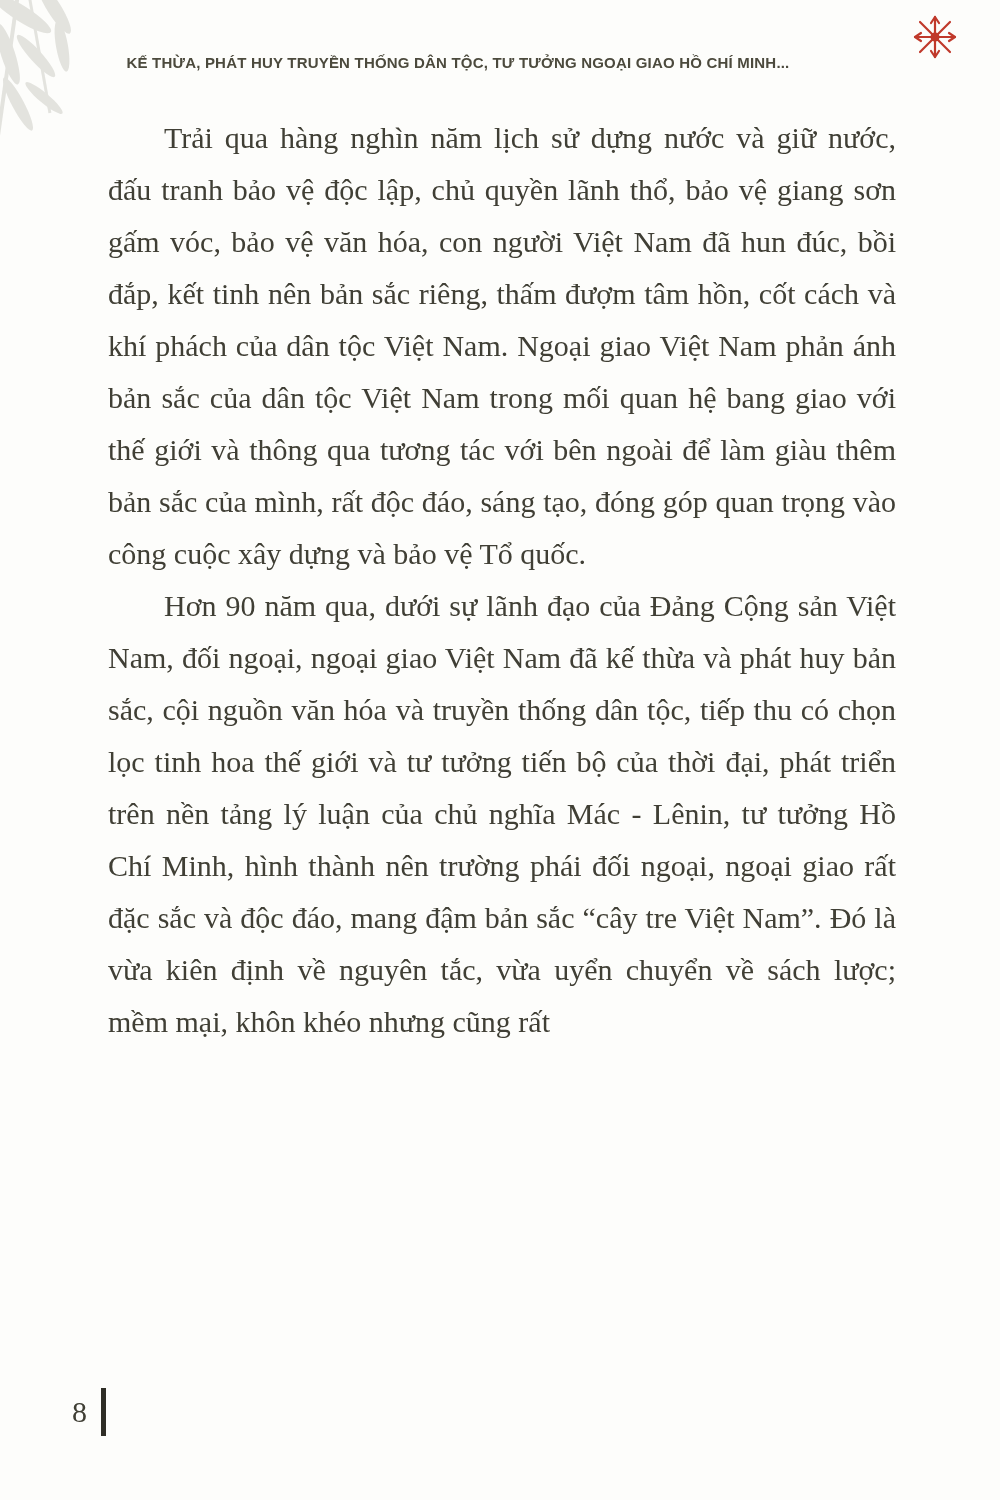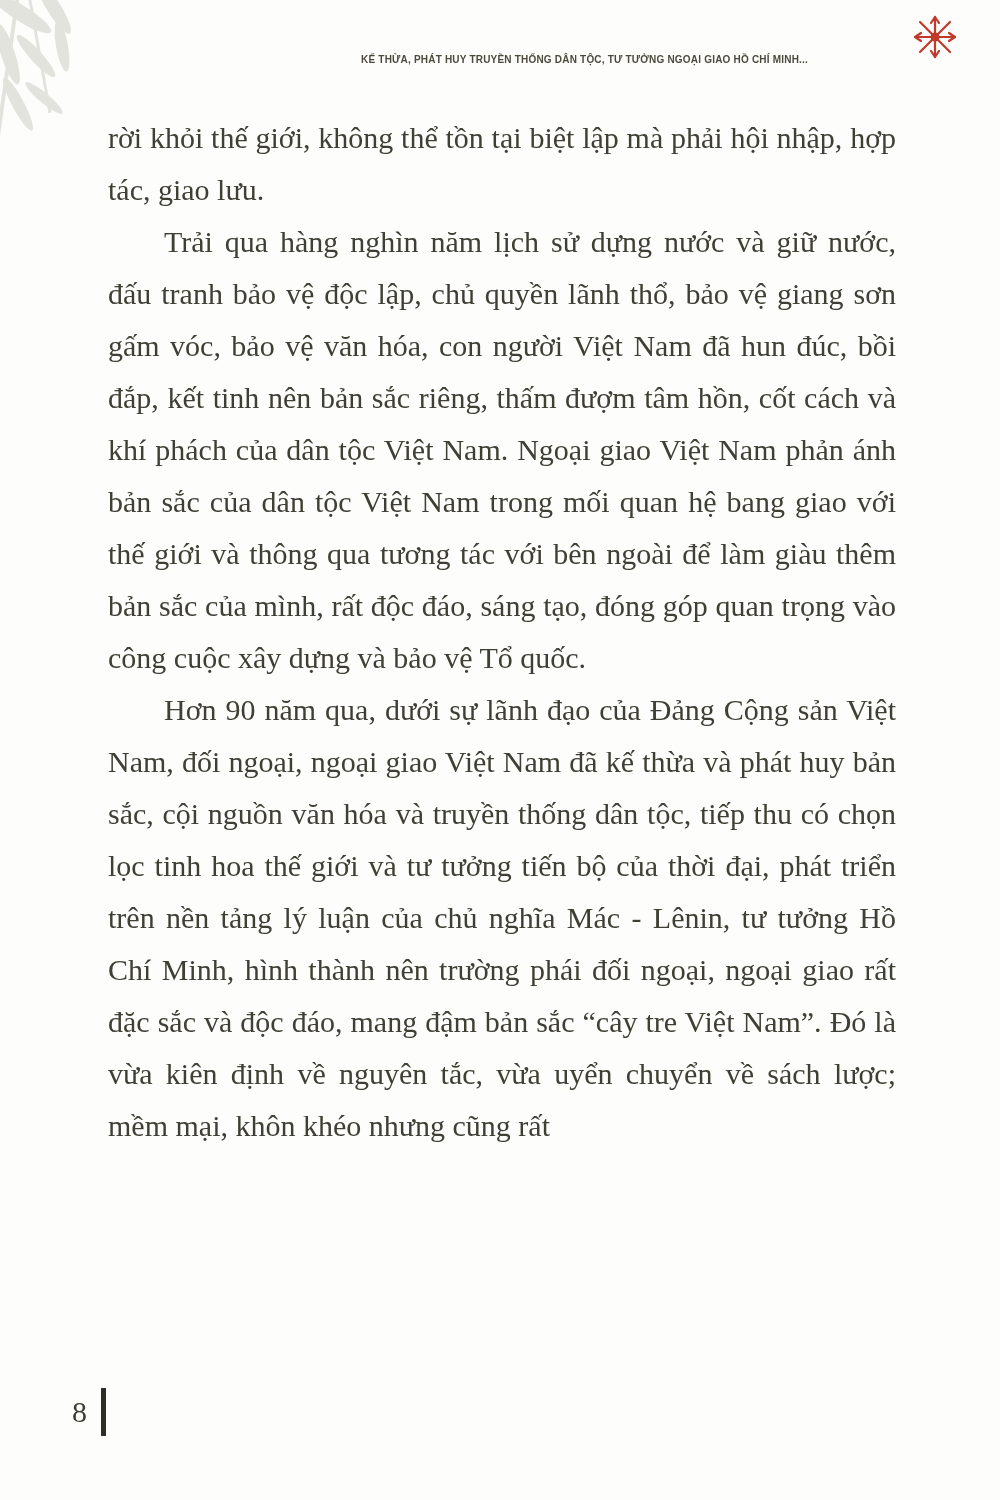--- a/index.html
+++ b/index.html
@@ -38,24 +38,24 @@
   }
 
   
   .running-head {
     position: absolute;
     top: 54px;
     left: 108px;
     width: 700px;
     font-family: "Liberation Sans", "DejaVu Sans", sans-serif;
     font-weight: 700;
-    font-size: 10px;
+    font-size: 15px;
     letter-spacing: 0.2px;
     color: #4c4a3d;
-    text-align: right;
+    text-align: center;
     white-space: nowrap;
   }
 
   
   .body-text {
     position: absolute;
     top: 112px;
     left: 108px;
     width: 788px;
     font-size: 30px;
@@ -124,21 +124,20 @@
         <path d="M3 23 L9 19 M3 23 L9 27"></path>
         <path d="M43 23 L37 19 M43 23 L37 27"></path>
         <circle cx="23" cy="23" r="4.5" fill="#c0392b" stroke="none"></circle>
       </g>
     </svg>
   </div>
 
   <div class="running-head">KẾ THỪA, PHÁT HUY TRUYỀN THỐNG DÂN TỘC, TƯ TƯỞNG NGOẠI GIAO HỒ CHÍ MINH...</div>
 
   <div class="body-text">
-    <p class="cont">rời khỏi thế giới, không thể tồn tại biệt lập mà phải hội nhập, hợp tác, giao lưu.</p>
     <p>Trải qua hàng nghìn năm lịch sử dựng nước và giữ nước, đấu tranh bảo vệ độc lập, chủ quyền lãnh thổ, bảo vệ giang sơn gấm vóc, bảo vệ văn hóa, con người Việt Nam đã hun đúc, bồi đắp, kết tinh nên bản sắc riêng, thấm đượm tâm hồn, cốt cách và khí phách của dân tộc Việt Nam. Ngoại giao Việt Nam phản ánh bản sắc của dân tộc Việt Nam trong mối quan hệ bang giao với thế giới và thông qua tương tác với bên ngoài để làm giàu thêm bản sắc của mình, rất độc đáo, sáng tạo, đóng góp quan trọng vào công cuộc xây dựng và bảo vệ Tổ quốc.</p>
     <p>Hơn 90 năm qua, dưới sự lãnh đạo của Đảng Cộng sản Việt Nam, đối ngoại, ngoại giao Việt Nam đã kế thừa và phát huy bản sắc, cội nguồn văn hóa và truyền thống dân tộc, tiếp thu có chọn lọc tinh hoa thế giới và tư tưởng tiến bộ của thời đại, phát triển trên nền tảng lý luận của chủ nghĩa Mác - Lênin, tư tưởng Hồ Chí Minh, hình thành nên trường phái đối ngoại, ngoại giao rất đặc sắc và độc đáo, mang đậm bản sắc “cây tre Việt Nam”. Đó là vừa kiên định về nguyên tắc, vừa uyển chuyển về sách lược; mềm mại, khôn khéo nhưng cũng rất</p>
   </div>
 
   <div class="footer">
     <span class="pagenum">8</span>
     <span class="pagebar"></span>
   </div>
 
 </div>

